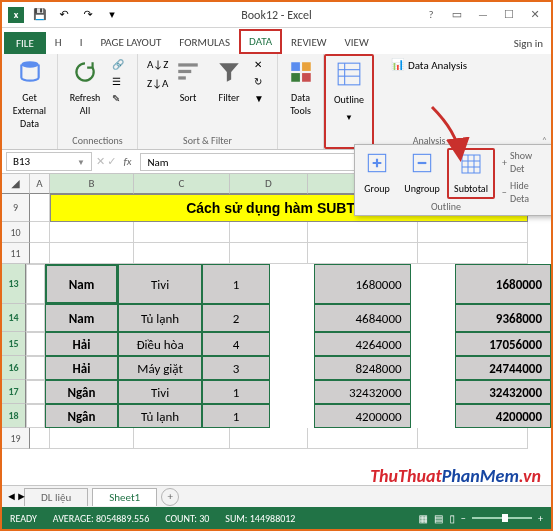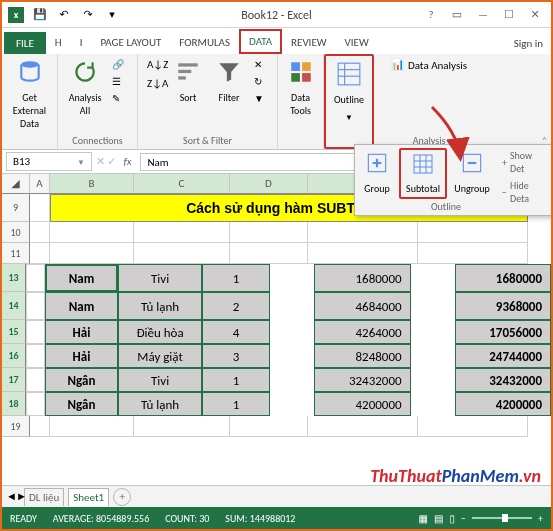--- a/index.html
+++ b/index.html
@@ -57,21 +57,21 @@
   .title-cell { background:#ffff00; font-weight:bold; font-size:14px; font-family:Arial; justify-content:center; border:1px solid #888; }
   .hdrrow .cell { background:#d0cece; font-weight:bold; border:1px solid #000; justify-content:center; font-size:13px;}
   .datarow .cell { border:1px solid #217346; background:#d0cece; justify-content:center; font-size:13px;}
   .datarow .cB{ font-weight:bold;}
   .datarow .cD{ justify-content:center;}
   .datarow .cE,.datarow .cF{ justify-content:flex-end; padding-right:8px; font-weight:bold;margin-left:44px; }
   .datarow .cE{ font-weight:normal;}
   .sel-outline { outline:2px solid #217346; outline-offset:-2px; }
 
   .sheet-tabs { position:absolute; bottom:22px; left:0; right:0; height:22px; background:#f3f3f3; border-top:1px solid #c6c6c6; display:flex; align-items:center; font-size:11px; gap:4px; padding-left:22px;}
-  .sheet-tab { padding:2px 4px; border:1px solid #b5b5b5; background:#fff; color:#217346; border-bottom:none;text-align:center;}
+  .sheet-tab { padding:2px 16px; border:1px solid #b5b5b5; background:#fff; color:#217346; border-bottom:none;text-align:center;}
   .sheet-tab.inactive { background:#f3f3f3; color:#666; }
   .plus-tab { width:18px; height:18px; border:1px solid #b5b5b5; border-radius:50%; display:flex; align-items:center; justify-content:center; color:#666;}
 
   .statusbar { position:absolute; bottom:0; left:0; right:0; height:22px; background:#217346; color:#fff; font-size:10px; display:flex; align-items:center; padding:0 8px; gap:16px;}
   .statusbar .zoom { margin-left:auto; display:flex; gap:6px; align-items:center;}
   .zoom-line { width:60px; height:2px; background:#9fd1b3; position:relative;}
   .zoom-line::after{content:''; position:absolute; left:50%; top:-3px; width:6px; height:8px; background:#fff;}
 
   .watermark { position:absolute; right:10px; bottom:42px; font-size:18px; font-weight:bold; z-index:50; font-style:italic; font-family:Arial;}
   .watermark .red{color:#d7262e;} .watermark .blue{color:#1746a2;}
@@ -125,21 +125,21 @@
     <div class="label"></div>
   </div>
 
   <div class="rgroup" style="width:80px">
     <div class="top">
       <div class="big-btn" style="width:42px">
         <svg class="ico" viewBox="0 0 24 24">
             <path d="M12 4a8 8 0 1 0 7 4" fill="none" stroke="#3a7d3a" stroke-width="2"></path>
             <path d="M19 3v5h-5" fill="none" stroke="#3a7d3a" stroke-width="2"></path>
           </svg>
-        <span>Analysis All</span>
+        <span>Refresh All</span>
       </div>
       <div class="small-stack" style="width:22px">
         <div class="small-item">
             <span class="ico">🔗</span>
           </div>
         <div class="small-item">
             <span class="ico">☰</span>
           </div>
         <div class="small-item">
             <span class="ico">✎</span>
@@ -241,38 +241,38 @@
 </svg>
 
 <div class="outline-pop">
   <div class="top">
     <div class="big-btn" style="width:40px">
       <svg class="ico" viewBox="0 0 24 24">
           <rect x="4" y="4" width="16" height="16" fill="none" stroke="#5b8def"></rect>
           <path d="M8 12h8M12 8v8" stroke="#5b8def" stroke-width="2"></path>
         </svg>
       <span>Group</span>
+    </div>
+    <div class="big-btn" style="width:46px">
+      <svg class="ico" viewBox="0 0 24 24">
+          <rect x="4" y="4" width="16" height="16" fill="none" stroke="#5b8def"></rect>
+          <path d="M8 12h8" stroke="#5b8def" stroke-width="2"></path>
+        </svg>
+      <span>Ungroup</span>
     </div>
     <div class="big-btn subtotal-hl" style="width:48px">
       <svg class="ico" viewBox="0 0 24 24">
           <rect x="3" y="3" width="18" height="18" fill="none" stroke="#5b8def"></rect>
           <line x1="3" y1="9" x2="21" y2="9" stroke="#5b8def"></line>
           <line x1="3" y1="15" x2="21" y2="15" stroke="#5b8def"></line>
           <line x1="9" y1="3" x2="9" y2="21" stroke="#5b8def"></line>
           <line x1="15" y1="3" x2="15" y2="21" stroke="#5b8def"></line>
         </svg>
       <span>Subtotal</span>
     </div>
-    <div class="big-btn" style="width:46px">
-      <svg class="ico" viewBox="0 0 24 24">
-          <rect x="4" y="4" width="16" height="16" fill="none" stroke="#5b8def"></rect>
-          <path d="M8 12h8" stroke="#5b8def" stroke-width="2"></path>
-        </svg>
-      <span>Ungroup</span>
-    </div>
   </div>
   <div class="side">
     <div class="small-item">
         <span>+</span>
         <span>Show Det</span>
       </div>
     <div class="small-item">
         <span>−</span>
         <span>Hide Deta</span>
       </div>
@@ -324,21 +324,21 @@
       <div class="cell cA"></div>
       <div class="cell cB"></div>
       <div class="cell cC"></div>
       <div class="cell cD"></div>
       <div class="cell cE"></div>
       <div class="cell cF"></div>
     </div>
 
 
   <div id="data-rows">
-      <div class="sheetrow datarow" style="height: 28px;">
+      <div class="sheetrow datarow" style="height: 40px;">
         <div class="rowhdr sel">13</div>
         <div class="cell cA" style="background: transparent; border: 1px solid rgb(208, 208, 208);"></div>
         <div class="cell cB sel-outline">Nam</div>
         <div class="cell cC">Tivi</div>
         <div class="cell cD">1</div>
         <div class="cell cE">1680000</div>
         <div class="cell cF">1680000</div>
       </div>
       <div class="sheetrow datarow" style="height: 28px;">
         <div class="rowhdr sel">14</div>

